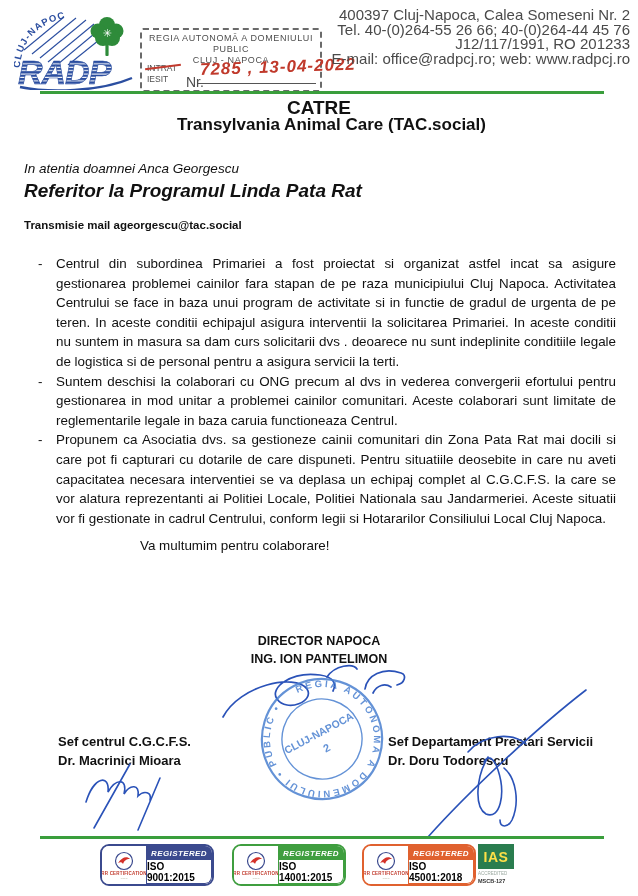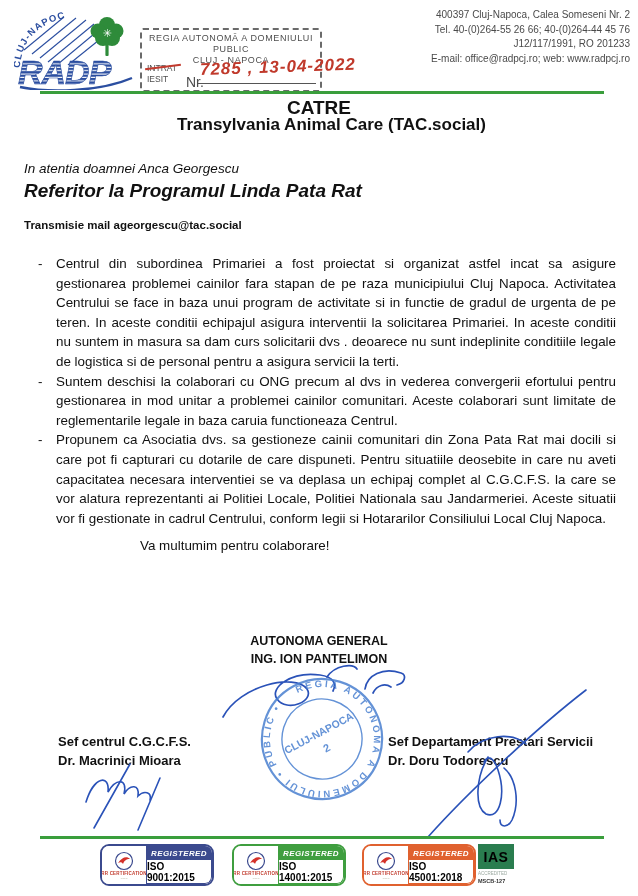--- a/index.html
+++ b/index.html
@@ -20,21 +20,21 @@
   .stampbox .strike{position:absolute;left:3px;top:36px;width:36px;height:2px;background:#c23a2e;transform:rotate(-7deg);}
   .stampbox .nr{position:absolute;left:44px;top:44px;font-size:14px;color:#4e4e4e;}
   .stampbox .hand{
     position:absolute;left:58px;top:28px;width:118px;
     font-size:17px;font-style:italic;font-weight:bold;color:#c0392b;
     transform:rotate(-2deg);letter-spacing:1px;white-space:nowrap;
   }
   .stampbox .handline{position:absolute;left:56px;top:53px;width:118px;border-bottom:1px solid #555;}
   .hdr-right{position:absolute;right:8px;top:8px;text-align:right;}
   .hdr-company{font-size:13.2px;font-weight:bold;color:#0d0d0d;margin-bottom:8px;}
-  .hdr-addr{font-size:10px;color:#4a4a4a;line-height:14.5px;}
+  .hdr-addr{font-size:15px;color:#4a4a4a;line-height:14.5px;}
   .greenline{position:absolute;left:40px;right:34px;height:3px;background:#3a9e3c;}
   .gl-top{top:91px;} .gl-bottom{top:836px;}
   
   .catre{position:absolute;left:0;right:0;top:97px;text-align:center;font-size:19px;font-weight:bold;}
   .recipient{position:absolute;left:4px;right:0;top:115px;text-align:center;font-size:17px;font-weight:bold;padding-left:21px;}
   .attention{position:absolute;left:24px;top:161px;font-size:13.5px;font-style:italic;}
   .subject{position:absolute;left:24px;top:180px;font-size:19px;font-style:italic;font-weight:bold;}
   .transmission{position:absolute;left:24px;top:219px;font-size:11.5px;font-weight:bold;}
   
   .body{position:absolute;left:24px;right:22px;top:254px;font-size:13.4px;line-height:19.6px;text-align:justify;}
@@ -59,21 +59,21 @@
   .iso-badge .certname{font-size:4.5px;font-weight:bold;color:#c0392b;letter-spacing:.2px;white-space:nowrap;}
   .iso-badge .certscript{font-size:4px;color:#8a8a6a;font-style:italic;white-space:nowrap;}
   .iso-badge .right{flex:1;display:flex;flex-direction:column;}
   .iso-badge .reg{color:#fff;font-size:8px;font-weight:bold;font-style:italic;text-align:center;padding:3px 0 2px;letter-spacing:.4px;}
   .iso-badge .iso{flex:1;display:flex;align-items:center;justify-content:center;background:#fff;font-size:10px;font-weight:bold;color:#000;border-bottom-right-radius:7px;}
   .b-blue{border:2px solid #3b4a8e;} .b-blue .reg{background:#3b4a8e;} .b-blue .iso{border:1px solid #3b4a8e;border-top:none;}
   .b-green{border:2px solid #3f9e3f;} .b-green .reg{background:#3f9e3f;} .b-green .iso{border:1px solid #3f9e3f;border-top:none;}
   .b-orange{border:2px solid #e0612f;} .b-orange .reg{background:#e0612f;} .b-orange .iso{border:1px solid #e0612f;border-top:none;}
   .pos1{left:100px;} .pos2{left:232px;} .pos3{left:362px;}
   .ias{position:absolute;left:478px;top:0;width:36px;text-align:left;}
-  .ias .box{width:36px;height:25px;background:#2a7d4f;color:#000000;font-weight:bold;font-size:14px;display:flex;align-items:center;justify-content:center;letter-spacing:.5px;}
+  .ias .box{width:36px;height:25px;background:#2a7d4f;color:#fde047;font-weight:bold;font-size:14px;display:flex;align-items:center;justify-content:center;letter-spacing:.5px;}
   .ias .accr{font-size:4.5px;color:#9aa89f;line-height:5px;margin-top:2px;}
   .ias .code{font-size:5.5px;color:#333;font-weight:bold;margin-top:2px;}
 </style>
 </head>
 <body>
 
 <div class="page">
 
   <svg class="logo" viewBox="0 0 122 80" xmlns="http://www.w3.org/2000/svg">
     <defs>
@@ -141,21 +141,21 @@
   <div class="body">
     <ul class="blist">
       <li>Centrul din subordinea Primariei a fost proiectat si organizat astfel incat sa asigure gestionarea problemei cainilor fara stapan de pe raza municipiului Cluj Napoca. Activitatea Centrului se face  in baza unui program de activitate si in functie de gradul de urgenta de pe teren. In aceste conditii echipajul asigura interventii la solicitarea Primariei. In aceste conditii nu suntem in masura sa dam curs solicitarii dvs . deoarece nu sunt indeplinite conditiile  legale de logistica si de personal pentru a asigura servicii la terti.</li>
       <li>Suntem deschisi la colaborari cu ONG precum al dvs in vederea convergerii efortului pentru gestionarea in mod unitar a problemei cainilor comunitari. Aceste colaborari sunt limitate de reglementarile legale in baza caruia functioneaza Centrul.</li>
       <li>Propunem  ca Asociatia dvs. sa gestioneze cainii comunitari din Zona Pata Rat mai docili si care pot fi capturari cu dotarile de care dispuneti. Pentru   situatiile deosebite in care nu aveti capacitatea necesara interventiei se va deplasa un echipaj complet al C.G.C.F.S. la care se vor alatura  reprezentanti ai Politiei Locale, Politiei Nationala sau Jandarmeriei. Aceste situatii vor fi gestionate in cadrul Centrului, conform legii si Hotararilor Consiliului Local Cluj Napoca.</li>
     </ul>
     <p class="closing">Va multumim pentru colaborare!</p>
   </div>
 
   <div class="director">
-    <div>AUTONOMA GENERAL</div>
+    <div>DIRECTOR NAPOCA</div>
     <div>ING. ION PANTELIMON</div>
   </div>
 
   <svg class="sig-center" width="210" height="80" viewBox="0 0 210 80">
     <g fill="none" stroke="#2a52b8" stroke-width="1.7" stroke-linecap="round">
       <path d="M8 62 C 25 30, 80 18, 92 34 C 100 46, 72 58, 62 44 C 54 33, 76 16, 105 20 C 118 22, 122 28, 118 36"></path>
       <path d="M112 22 C 120 10, 138 8, 142 14"></path>
       <path d="M150 34 C 152 20, 168 12, 186 18 C 192 20, 190 28, 182 30"></path>
       <path d="M158 38 C 162 30, 170 28, 176 32"></path>
     </g>

